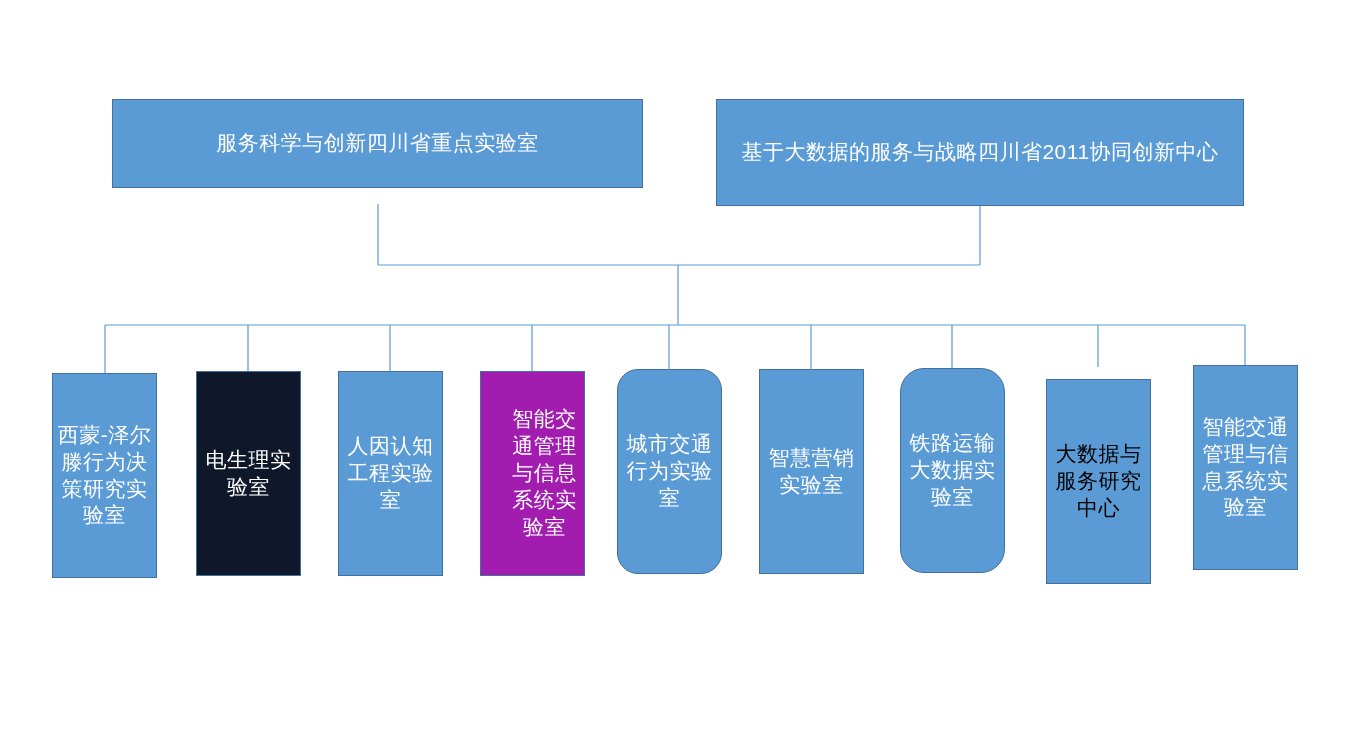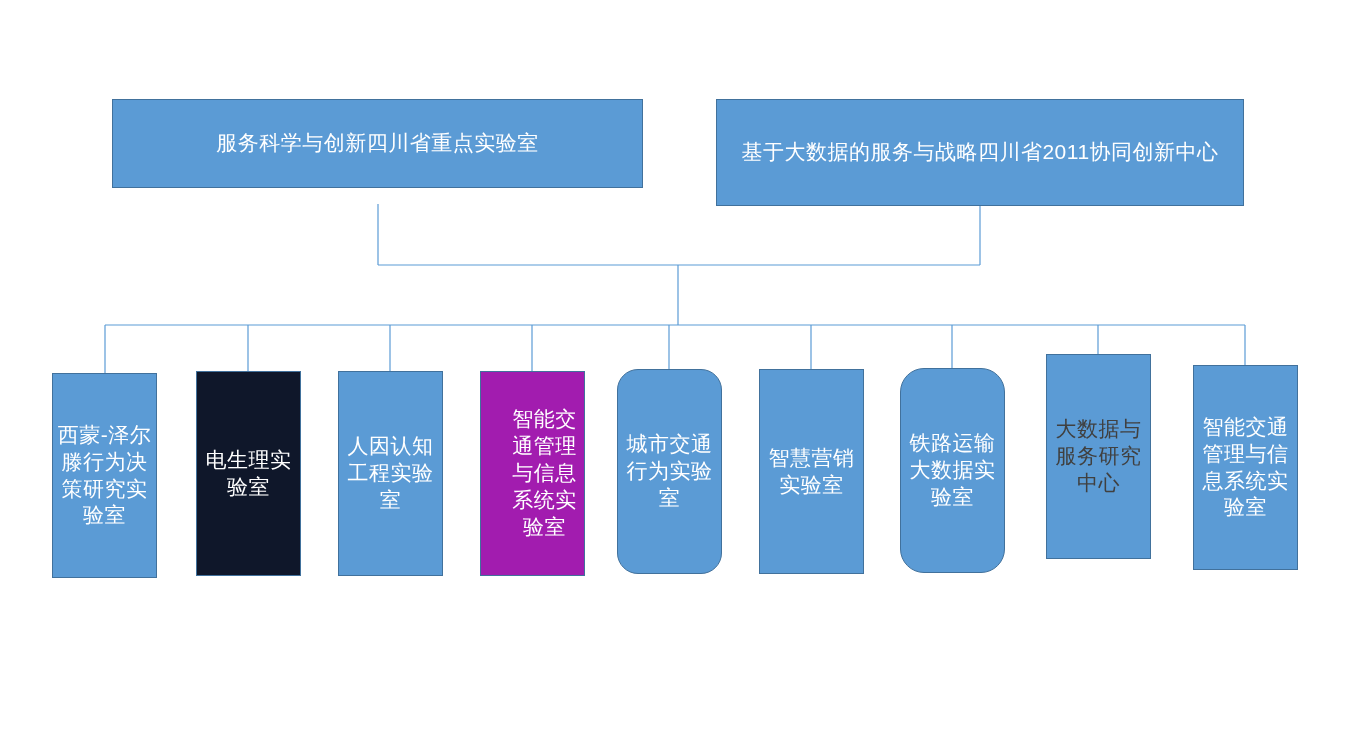--- a/index.html
+++ b/index.html
@@ -117,21 +117,21 @@
   </div>
 
   <div class="node leaf" style="left: 759px; top: 369px; width: 105px; height: 205px; background: rgb(91, 155, 213); border-color: rgb(65, 113, 156); color: rgb(255, 255, 255);">
     <span class="label">智慧营销实验室</span>
   </div>
 
   <div class="node leaf" style="left: 900px; top: 368px; width: 105px; height: 205px; background: rgb(91, 155, 213); border-color: rgb(65, 113, 156); color: rgb(255, 255, 255); border-radius: 24px;">
     <span class="label">铁路运输大数据实验室</span>
   </div>
 
-  <div class="node leaf" style="left: 1046px; top: 354px; width: 105px; height: 205px; background: rgb(91, 155, 213); border-color: rgb(65, 113, 156); color: #404040;">
+  <div class="node leaf" style="left: 1046px; top: 379px; width: 105px; height: 205px; background: rgb(91, 155, 213); border-color: rgb(65, 113, 156); color: #000000;">
     <span class="label">大数据与服务研究中心</span>
   </div>
 
   <div class="node leaf" style="left: 1193px; top: 365px; width: 105px; height: 205px; background: rgb(91, 155, 213); border-color: rgb(65, 113, 156); color: rgb(255, 255, 255);">
     <span class="label">智能交通管理与信息系统实验室</span>
   </div>
 
 </div>
 
 </body></html>

